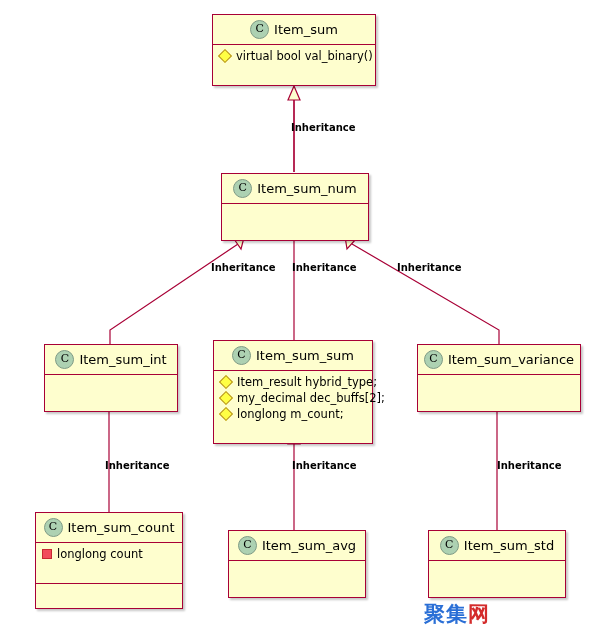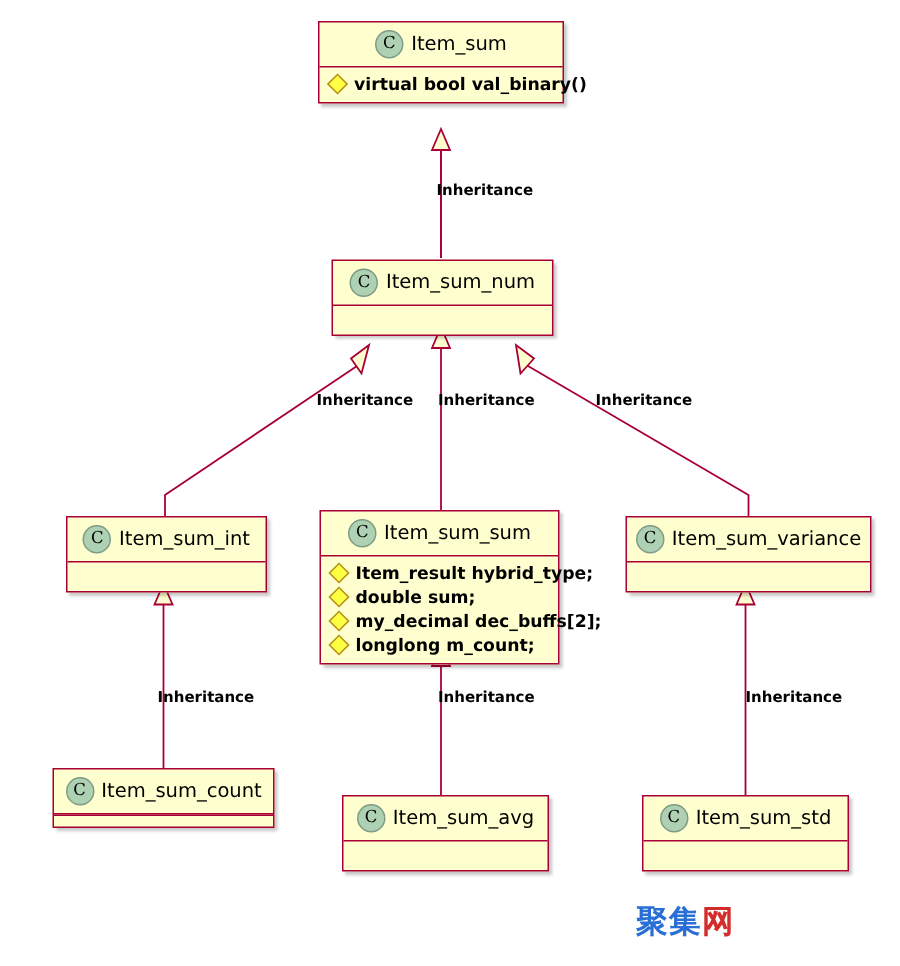--- a/index.html
+++ b/index.html
@@ -59,22 +59,21 @@
     font-size: 13px;
     color: #000000;
     white-space: nowrap;
   }
   .uml-sep {
     height: 1px;
     background: #A80036;
     width: 100%;
   }
   .uml-body {
-    padding: 3px 6px 4px 6px;
-    font-weight: bold;
+    padding: 3px 6px 21px 6px;
   }
   .uml-row {
     display: flex;
     align-items: center;
     gap: 5px;
     font-size: 11.5px;
     color: #000000;
     line-height: 16px;
     white-space: nowrap;
   }
@@ -194,24 +193,20 @@
       <span class="cls-name">Item_sum_sum</span>
     </div>
     <div class="uml-sep"></div>
     <div class="uml-body">
       <div class="uml-row">
         <span class="mark diamond"></span>
         <span>Item_result hybrid_type;</span>
       </div>
       <div class="uml-row">
         <span class="mark diamond"></span>
-        <span>double sum;</span>
-      </div>
-      <div class="uml-row">
-        <span class="mark diamond"></span>
         <span>my_decimal dec_buffs[2];</span>
       </div>
       <div class="uml-row">
         <span class="mark diamond"></span>
         <span>longlong m_count;</span>
       </div>
     </div>
   </div>
 
   <div class="uml-class" style="left:417px; top:344px; width:164px;">
@@ -222,20 +217,26 @@
     <div class="uml-sep"></div>
     <div class="uml-body" style="height:12px;"></div>
   </div>
 
   <div class="uml-class" style="left:35px; top:512px; width:148px;">
     <div class="uml-header">
       <span class="cls-icon">C</span>
       <span class="cls-name">Item_sum_count</span>
     </div>
     <div class="uml-sep"></div>
+    <div class="uml-body">
+      <div class="uml-row">
+        <span class="mark square"></span>
+        <span>longlong count</span>
+      </div>
+    </div>
     <div class="uml-sep"></div>
     <div class="uml-body">
     </div>
   </div>
 
   <div class="uml-class" style="left:228px; top:530px; width:138px;">
     <div class="uml-header">
       <span class="cls-icon">C</span>
       <span class="cls-name">Item_sum_avg</span>
     </div>

